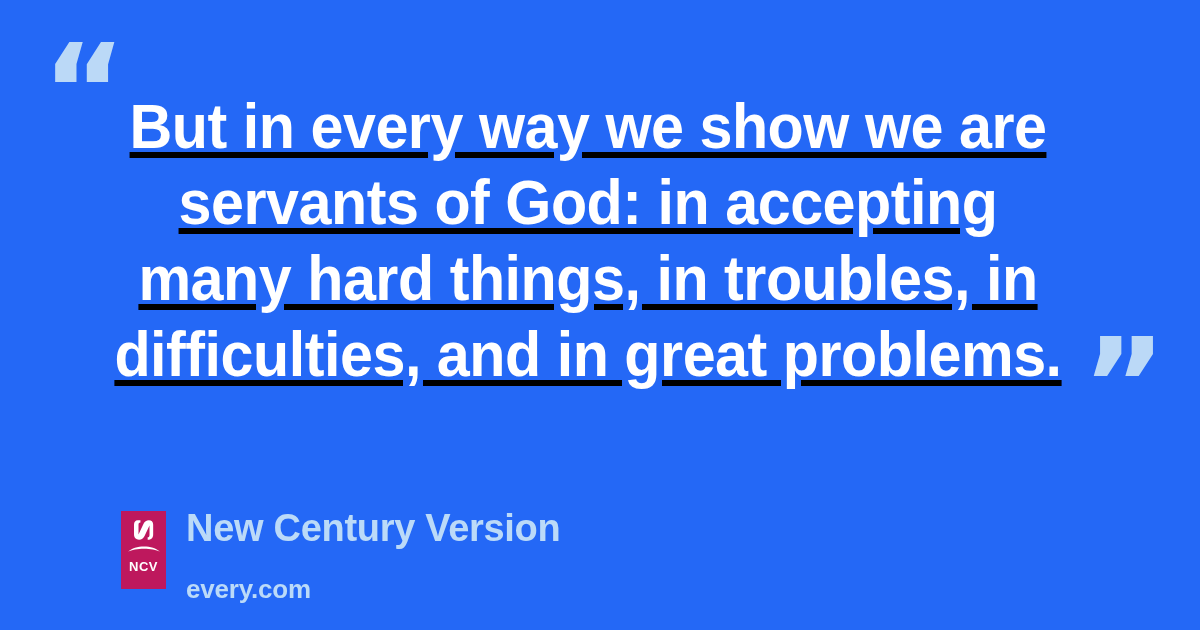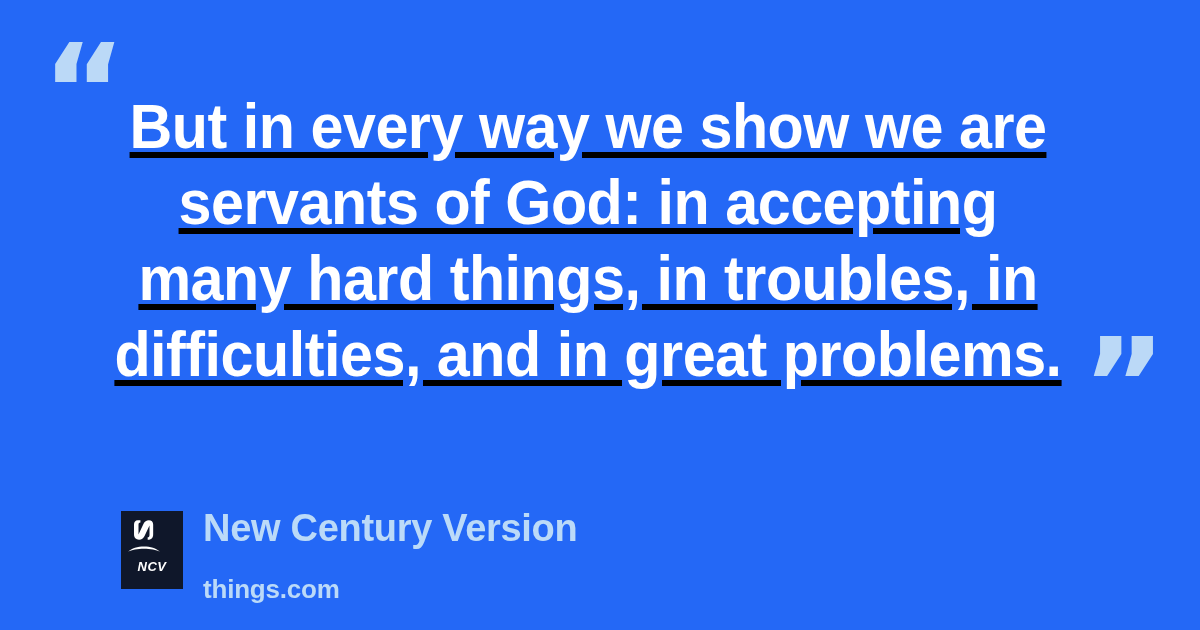--- a/index.html
+++ b/index.html
@@ -66,27 +66,26 @@
   
   #attribution {
     position: absolute;
     left: 121px;
     top: 505px;
     display: flex;
     align-items: flex-start;
   }
 
   #version-logo {
-    width: 62px;
+    width: 45px;
     height: 78px;
-    background: #0f172a;
+    background: #be185d;
     position: relative;
     flex: 0 0 auto;
     margin-top: 6px;
-    font-style: italic;
   }
   #version-logo .mark-wrap {
     position: absolute;
     left: 0;
     top: 8px;
     width: 45px;
     height: 40px;
   }
   #version-logo .logo-n {
     position: absolute;
@@ -167,18 +166,18 @@
         </svg>
         <svg class="logo-arc" viewBox="0 0 40 12" xmlns="http://www.w3.org/2000/svg">
           <path d="M1 10.5 C9 2.2 31 2.2 39 10.5 C31 5.6 9 5.6 1 10.5 Z" fill="#ffffff"></path>
         </svg>
       </div>
       <div class="logo-abbr">NCV</div>
     </div>
 
     <div id="attribution-text">
       <div id="version-name">New Century Version</div>
-      <div id="site-name">things.com</div>
+      <div id="site-name">every.com</div>
     </div>
 
   </div>
 
 </div>
 
 </body></html>

